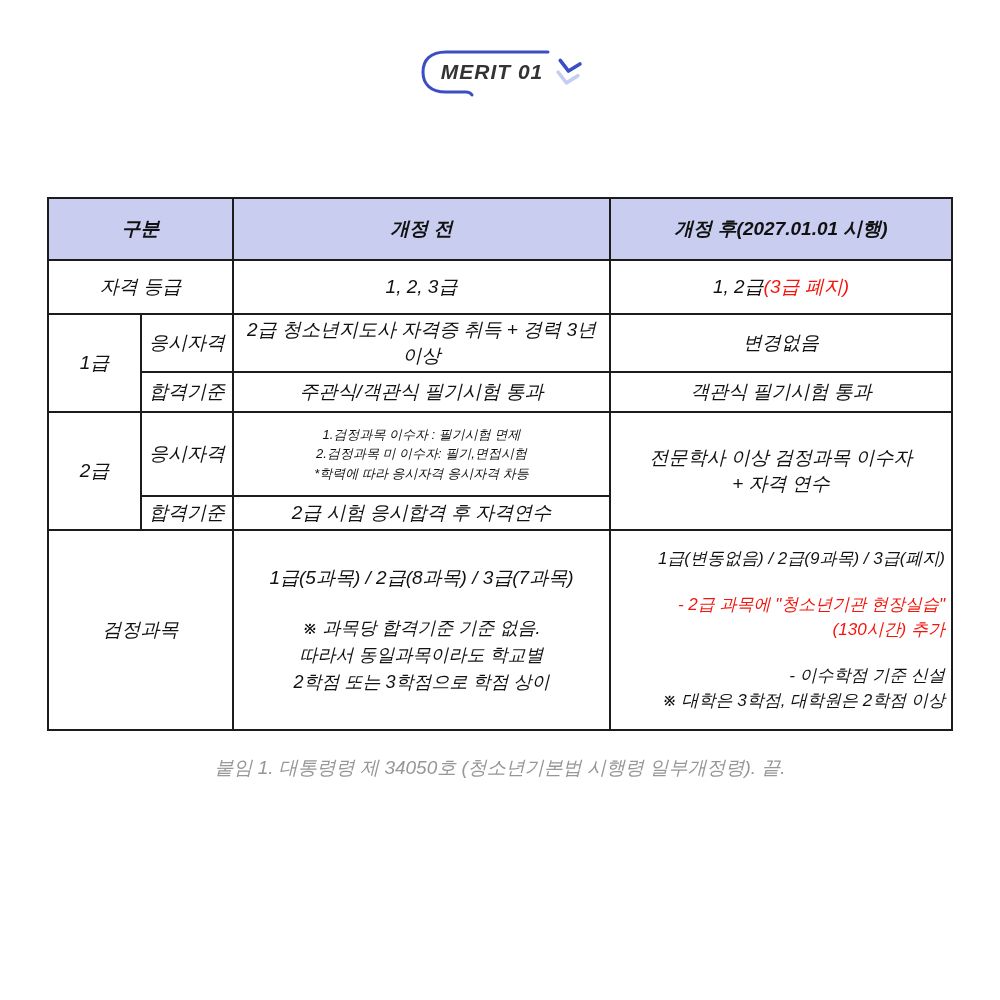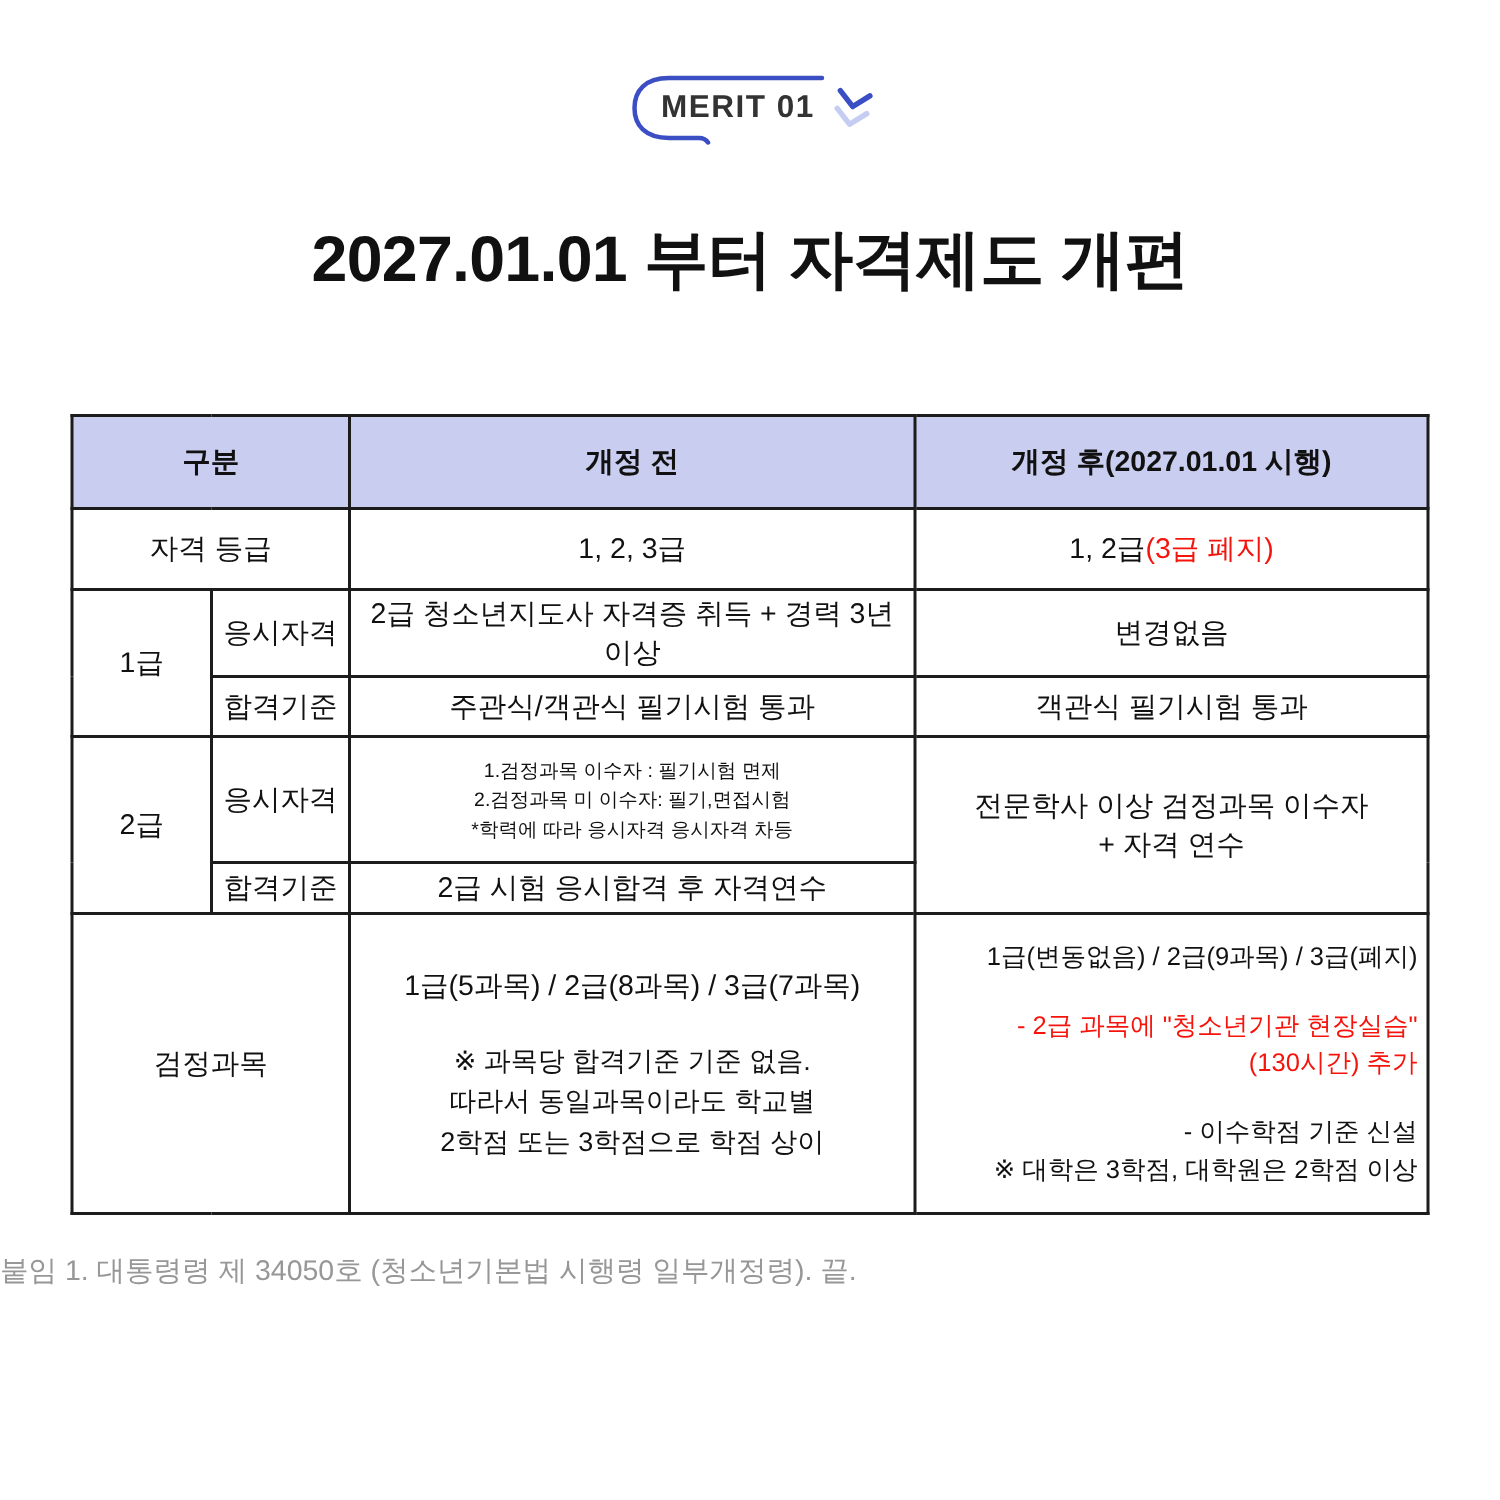--- a/index.html
+++ b/index.html
@@ -16,20 +16,21 @@
     font-family:"Liberation Sans","DejaVu Sans",sans-serif;
     color:var(--text);
   }
   .page{
     position:relative;
     width:1000px;
     height:1000px;
     margin:0 auto;
     background:#fff;
     overflow:hidden;
+    font-style:italic;
   }
   
   .badge-row{
     margin-top:46px;
     display:flex;
     justify-content:center;
     align-items:flex-start;
   }
   .badge{
     position:relative;
@@ -86,21 +87,21 @@
   .subtitle{
     margin-top:18px;
     text-align:center;
     font-size:23px;
     font-weight:500;
     line-height:1.35;
     color:#1c1c1c;
   }
   
   .table-wrap{
-    margin-top:74px;
+    margin-top:99px;
   }
   table{
     border-collapse:collapse;
     table-layout:fixed;
     width:904px;
     margin:0 auto;
   }
   td,th{
     border:2px solid #1c1c1c;
     text-align:center;
@@ -123,21 +124,21 @@
   .r-subj{height:200px;}
   .t-sm{font-size:13px;line-height:1.5;font-weight:500;}
   .t-md{font-size:17px;line-height:1.5;font-weight:500;text-align:right;}
   .t-note{font-size:18px;line-height:1.5;font-weight:500;}
   .red{color:var(--red);}
   .gap{margin-top:24px;}
   .gap-sm{margin-top:20px;}
   
   .footer{
     margin-top:24px;
-    text-align:left;
+    text-align:center;
     font-size:19px;
     font-weight:500;
     color:var(--footer_gray);
   }
 </style>
 </head>
 <body>
 
 <div class="page">
 
@@ -147,21 +148,20 @@
         <path class="arc-path" d="M130 6 H28 C12 6 5 14.5 5 26 C5 37.5 12 46 28 46 H48 C51 46 53 47.5 54 49"></path>
       </svg>
       <span class="badge-label">MERIT 01</span>
     </div>
     <svg class="badge-chevron" viewBox="0 0 28 32" aria-hidden="true">
       <path class="chev chev-dark" d="M4 4 L14 13 L24 4"></path>
       <path class="chev chev-light" d="M4 16 L14 25 L24 16"></path>
     </svg>
   </div>
 
-  <h1 class="title">2027.01.01 부터 자격제도 개편</h1>
 
 
   <div class="table-wrap">
     <table>
       <colgroup>
         <col style="width:93px">
           <col style="width:92px">
           <col style="width:377px">
           <col style="width:342px">
       </colgroup>

